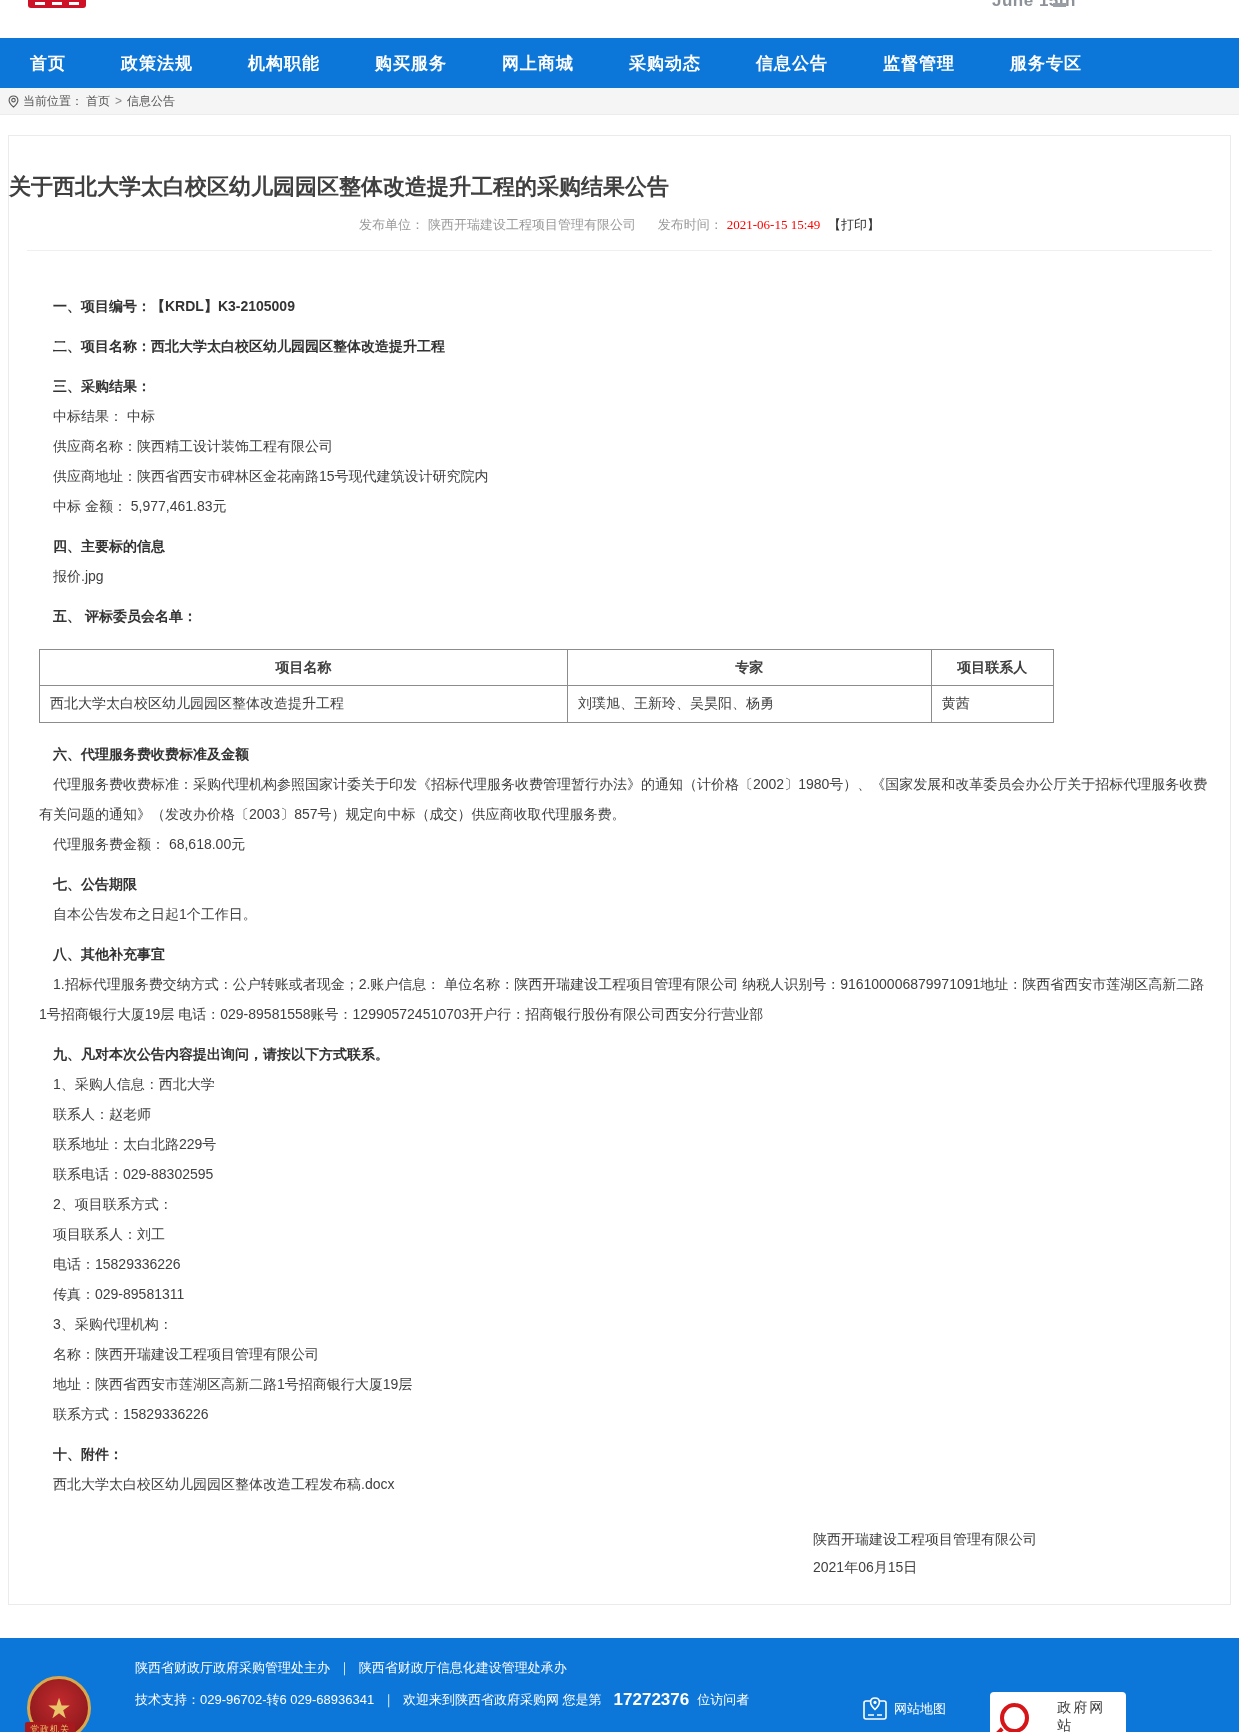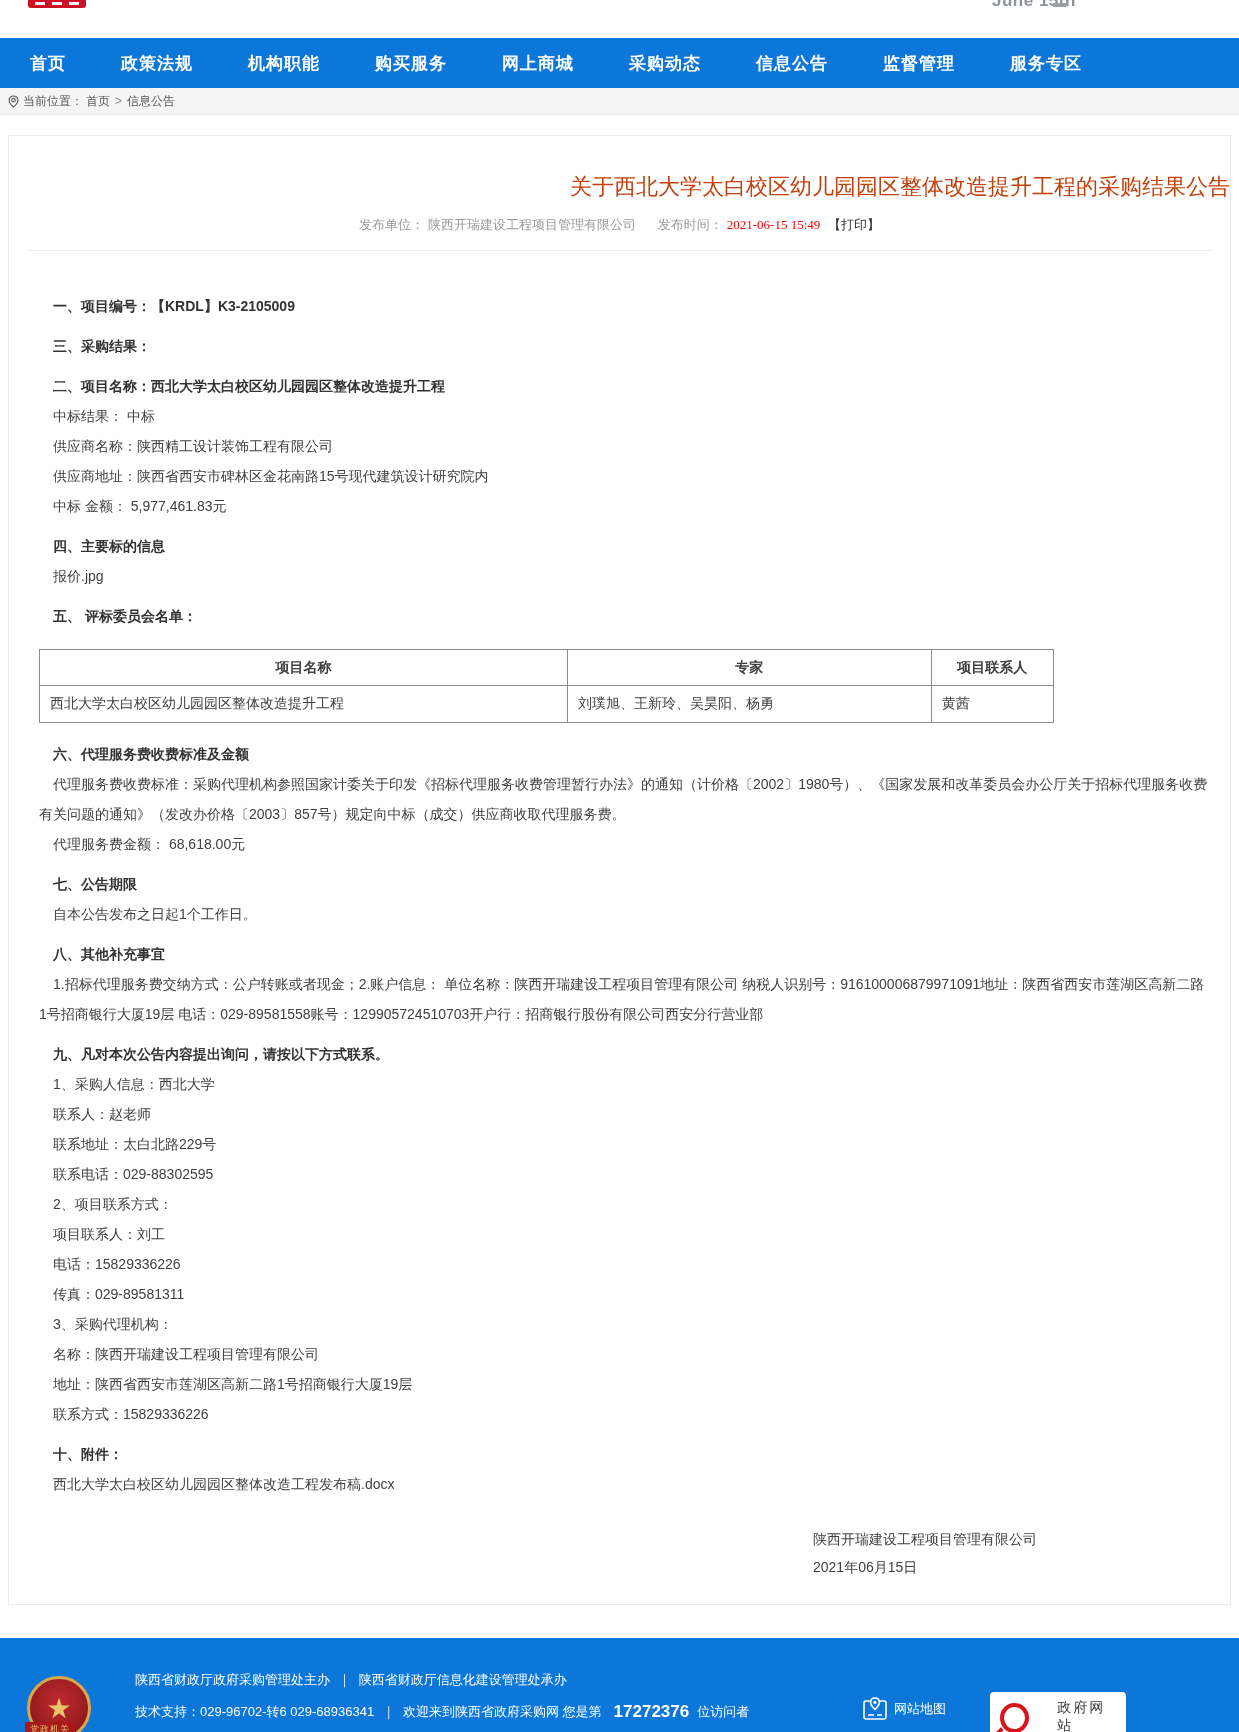--- a/index.html
+++ b/index.html
@@ -20,21 +20,21 @@
   .nav-inner{display:flex;justify-content:space-between;width:1052px;margin-left:30px;}
   .nav-item{color:#ffffff;font-size:17px;font-weight:bold;letter-spacing:1px;text-decoration:none;cursor:pointer;white-space:nowrap;}
   
   .breadcrumb{height:27px;box-sizing:border-box;background:#f5f5f5;border-bottom:1px solid #ececec;
     display:flex;align-items:center;padding-left:8px;font-size:12px;color:#555;}
   .breadcrumb svg{margin-right:4px;}
   .crumb-link{color:#555;text-decoration:none;cursor:pointer;margin:0 3px;}
   .crumb-sep{margin:0 2px;color:#888;}
   
   .card{margin:20px 8px 0;height:1470px;box-sizing:border-box;background:#fff;border:1px solid #ebebeb;}
-  .article-title{margin-top:36px;text-align:right;font-size:22px;font-weight:normal;color:#c2410c;}
+  .article-title{margin-top:36px;text-align:left;font-size:22px;font-weight:bold;color:#404040;}
   .article-meta{margin-top:14px;text-align:center;font-size:13px;color:#9a9a9a;}
   .article-meta span{margin:0 2px;}
   .meta-time{color:#ff0000;font-family:Liberation Serif, serif;}
   .meta-print{color:#333;margin-left:16px;cursor:pointer;}
   .divider{border-bottom:1px solid #efefef;margin:16px 18px 0;}
   .article-body{padding:30px 20px 0 30px;font-size:14px;color:#404040;}
   .block{text-indent:14px;line-height:30px;margin:0;}
   .heading{font-weight:bold;color:#333;margin-top:10px;}
   .table-wrap{margin:18px 0 16px;}
   table.committee{border-collapse:collapse;width:1015px;background:#fff;}
@@ -42,21 +42,21 @@
   table.committee th{height:33px;text-align:center;font-weight:bold;}
   table.committee td{height:36px;padding:0 10px;text-align:left;}
   .signature{margin-top:26px;margin-left:804px;line-height:28px;font-size:14px;color:#404040;}
   
   .footer{position:relative;height:94px;background:#0d77d9;margin-top:33px;overflow:hidden;}
   .emblem{position:absolute;left:27px;top:38px;width:58px;height:58px;border-radius:50%;
     background:radial-gradient(circle at 50% 40%,#c22a2e,#7e1416);border:3px solid #d8a84e;
     display:flex;align-items:center;justify-content:center;color:#e9c46a;font-size:28px;}
   .emblem-label{position:absolute;left:25px;top:84px;background:#a8191d;color:#e9c46a;
     font-size:9px;padding:1px 5px;border-radius:2px;letter-spacing:1px;}
-  .footer-lines{position:absolute;left:135px;top:30px;color:#ffffff;font-size:13px;}
+  .footer-lines{position:absolute;left:135px;top:18px;color:#ffffff;font-size:13px;}
   .footer-line{display:flex;align-items:center;height:24px;}
   .footer-line + .footer-line{margin-top:8px;}
   .footer-line span{margin-right:8px;white-space:nowrap;}
   .visitor-count{font-size:17px;font-weight:bold;margin:0 4px;}
   .sitemap{position:absolute;left:862px;top:58px;display:flex;align-items:center;color:#fff;font-size:13px;cursor:pointer;}
   .sitemap svg{margin-right:6px;}
   .error-badge{position:absolute;left:990px;top:54px;width:136px;height:62px;background:#ffffff;
     border-radius:4px;box-sizing:border-box;display:flex;align-items:flex-start;padding:7px 8px;cursor:pointer;}
   .magnifier{width:22px;height:22px;border:4px solid #d61518;border-radius:50%;position:relative;margin:4px 8px 0 2px;}
   .magnifier:after{content:"";position:absolute;left:-8px;top:20px;width:4px;height:12px;background:#d61518;transform:rotate(45deg);}
@@ -104,22 +104,22 @@
 <div class="card">
   <div class="article-title">关于西北大学太白校区幼儿园园区整体改造提升工程的采购结果公告</div>
   <div class="article-meta">
     <span>发布单位：</span><span>陕西开瑞建设工程项目管理有限公司</span>
     <span style="margin-left:16px;">发布时间：</span><span class="meta-time">2021-06-15 15:49</span>
     <span class="meta-print">【打印】</span>
   </div>
   <div class="divider"></div>
   <div class="article-body">
       <div class="block heading">一、项目编号：【KRDL】K3-2105009</div>
+      <div class="block heading">二、项目名称：西北大学太白校区幼儿园园区整体改造提升工程</div>
       <div class="block heading">三、采购结果：</div>
-      <div class="block heading">二、项目名称：西北大学太白校区幼儿园园区整体改造提升工程</div>
       <div class="block para">中标结果： 中标</div>
       <div class="block para">供应商名称：陕西精工设计装饰工程有限公司</div>
       <div class="block para">供应商地址：陕西省西安市碑林区金花南路15号现代建筑设计研究院内</div>
       <div class="block para">中标 金额：  5,977,461.83元</div>
       <div class="block heading">四、主要标的信息</div>
       <div class="block para">报价.jpg</div>
       <div class="block heading">五、 评标委员会名单：</div>
       <div class="table-wrap">
         <table class="committee">
           <thead>

